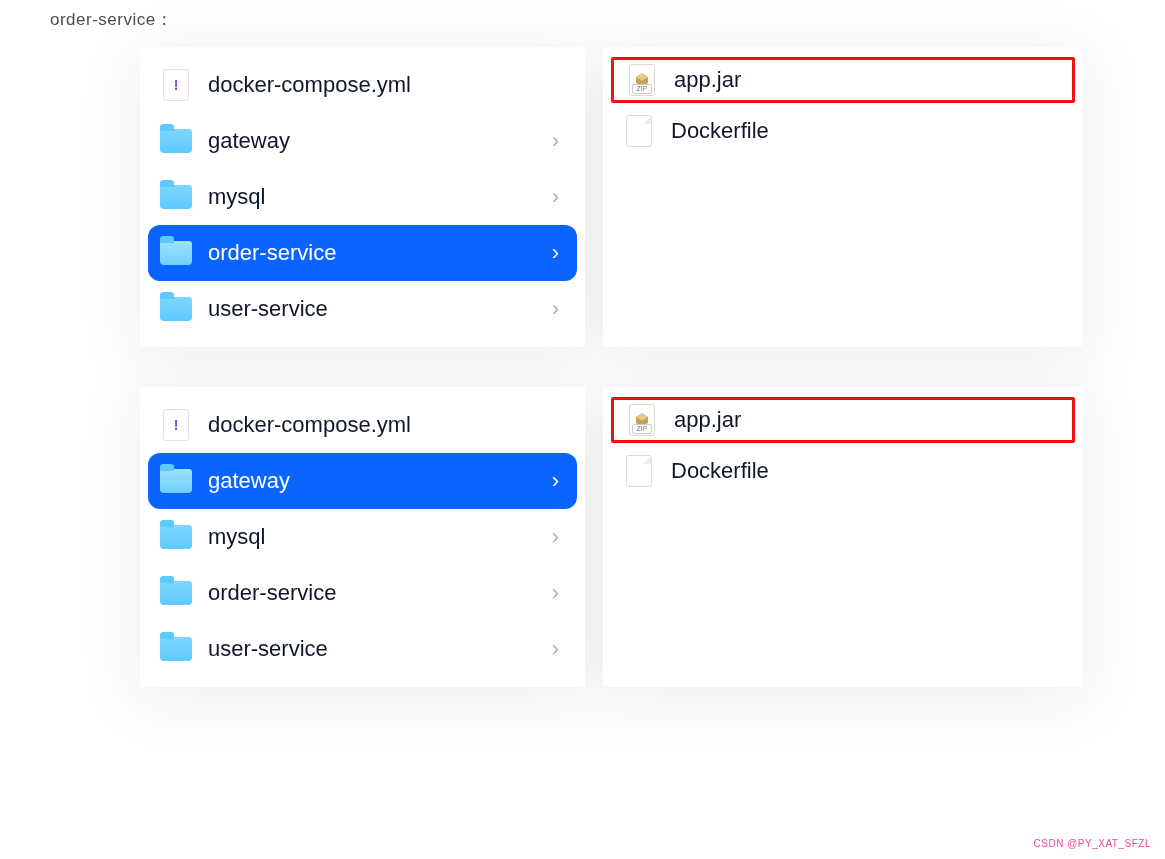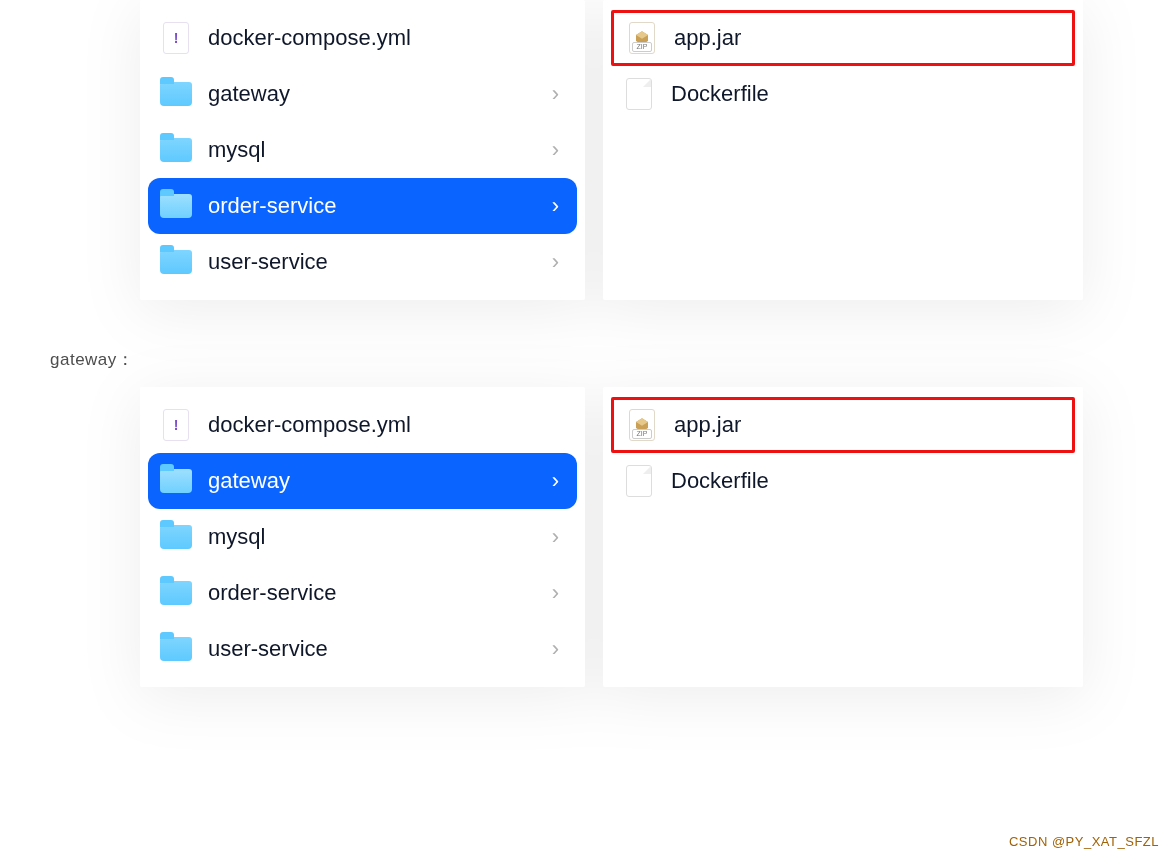--- a/index.html
+++ b/index.html
@@ -113,36 +113,37 @@
     background:#fff;
     border:1px solid #ccc; border-radius:2px;
     line-height:8px;
   }
 
   .highlight-box {
     border: 3px solid #e11;
     border-radius: 2px;
     padding: 0;
   }
-  .highlight-box .row { height: 50px; }
+  .highlight-box .row { height: 40px; }
 
   .watermark {
     position: absolute;
-    right: 6px;
+    right: 14px;
     bottom: 10px;
-    font-size: 13px;
-    color: #a16207;
+    font-size: 10px;
+    color: #ec4899;
     font-family: Arial, sans-serif;
     letter-spacing: 0.5px;
   }
 </style>
 </head>
 <body>
 
 <div id="root">
+    <div class="section-label">order-service：</div>
     <div class="finder-block">
       <div class="pane pane-left">
         <div class="row">
           <span class="icon">
             <span class="file-icn">!</span>
           </span>
           <span class="label">docker-compose.yml</span>
         </div>
         <div class="row">
           <span class="icon">
@@ -189,21 +190,20 @@
           </div>
         </div>
         <div class="row">
           <span class="icon">
             <span class="blank-file-icn"></span>
           </span>
           <span class="label">Dockerfile</span>
         </div>
       </div>
     </div>
-    <div class="section-label">gateway：</div>
     <div class="finder-block">
       <div class="pane pane-left">
         <div class="row">
           <span class="icon">
             <span class="file-icn">!</span>
           </span>
           <span class="label">docker-compose.yml</span>
         </div>
         <div class="row selected">
           <span class="icon">

